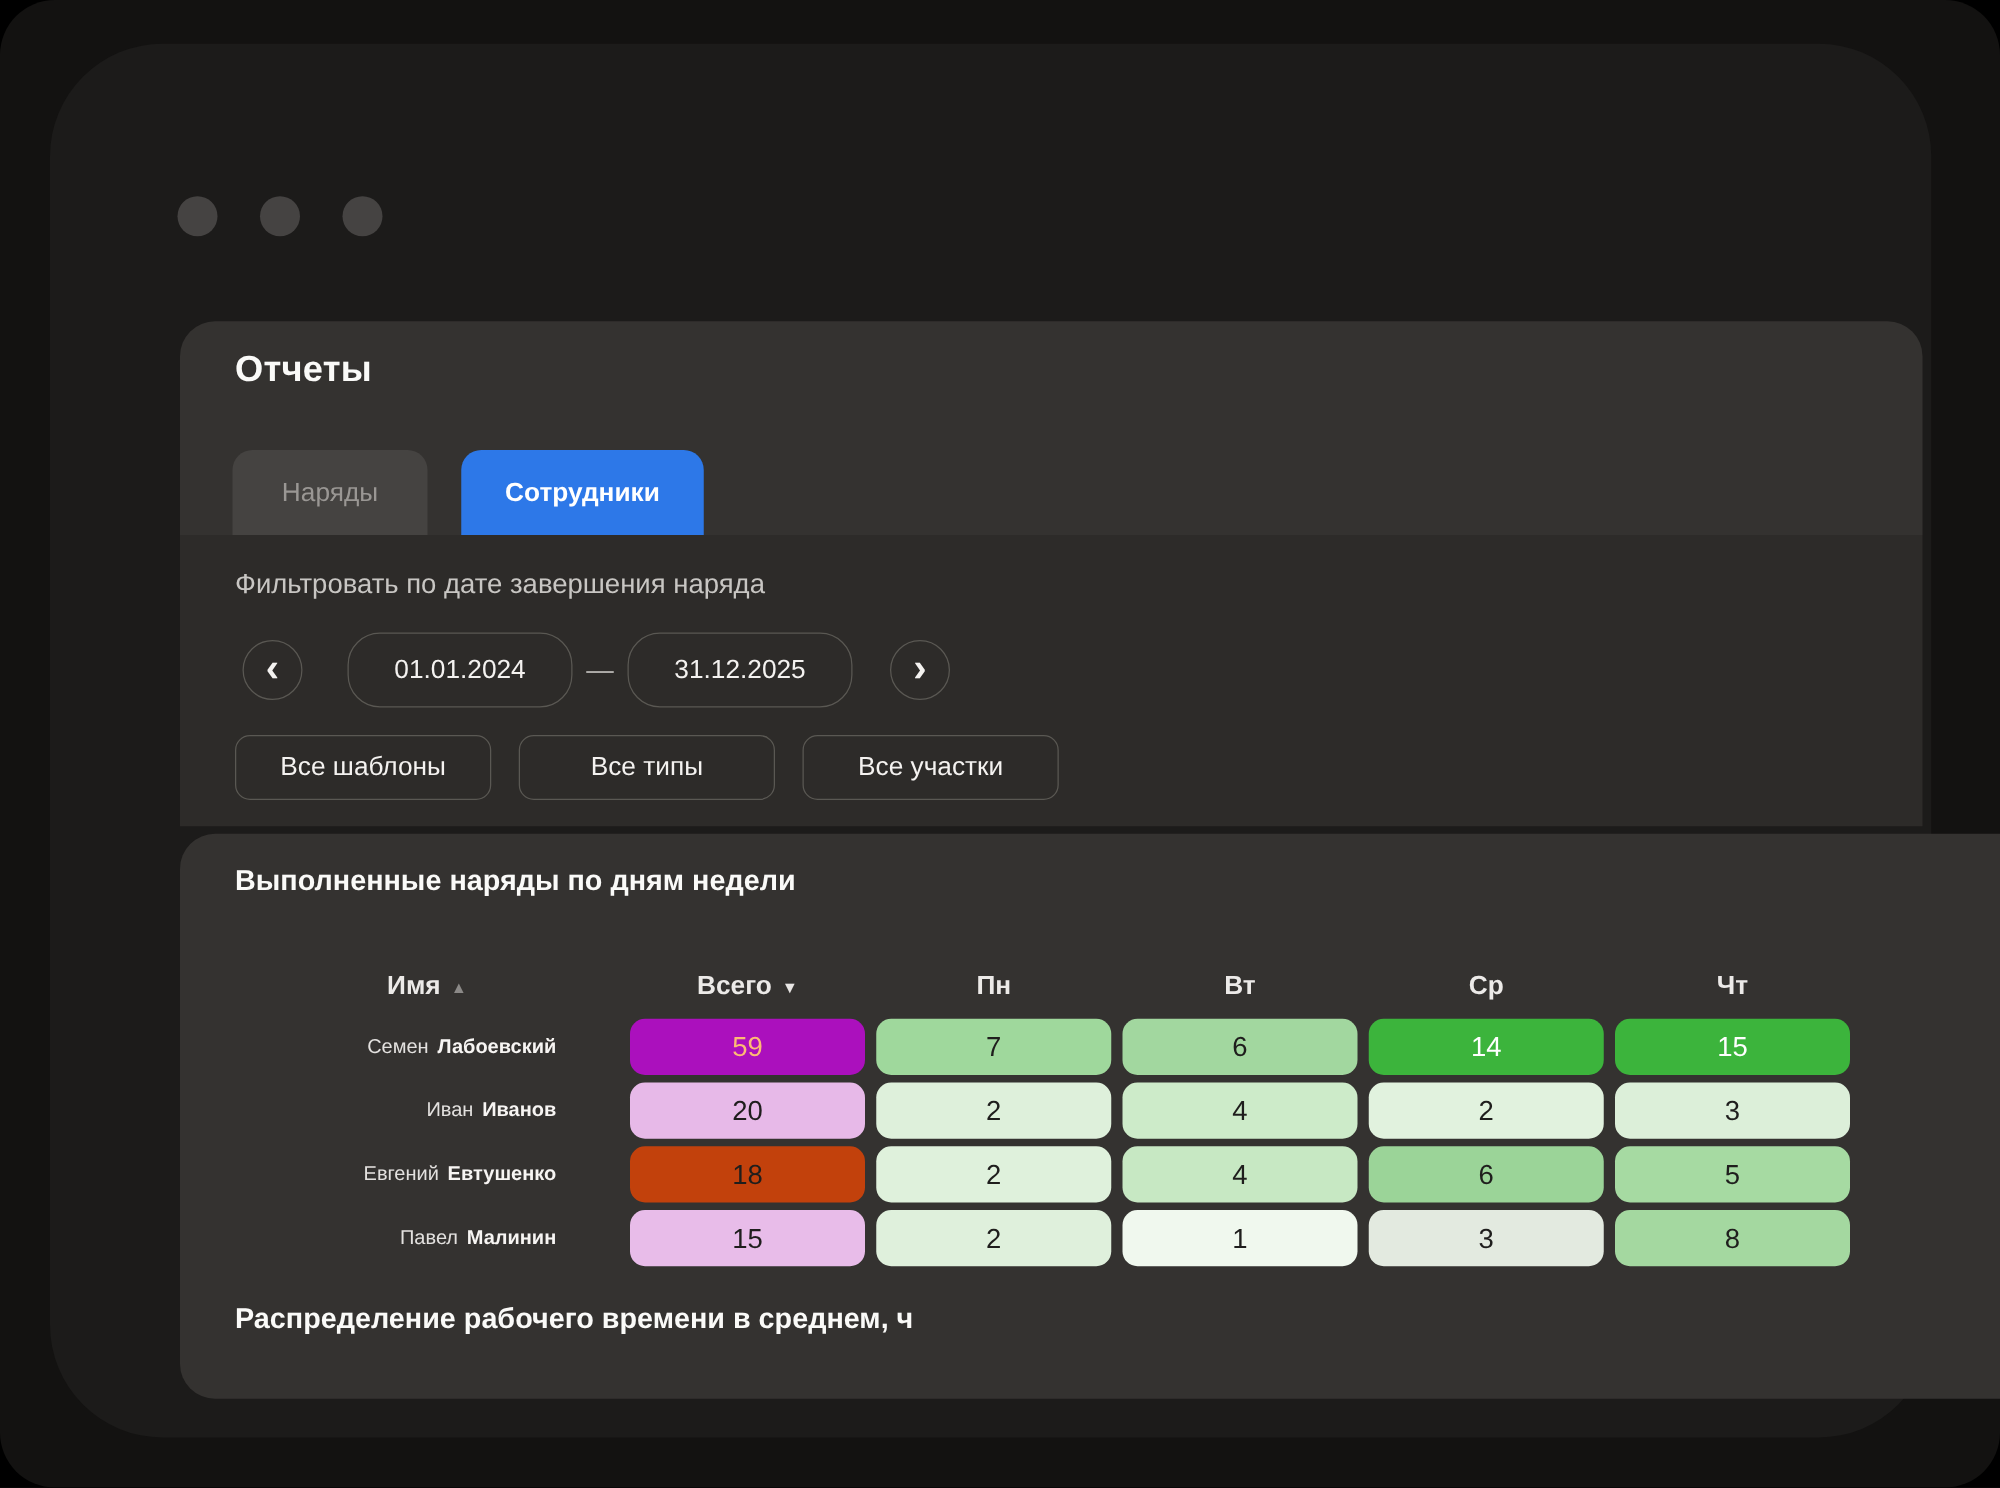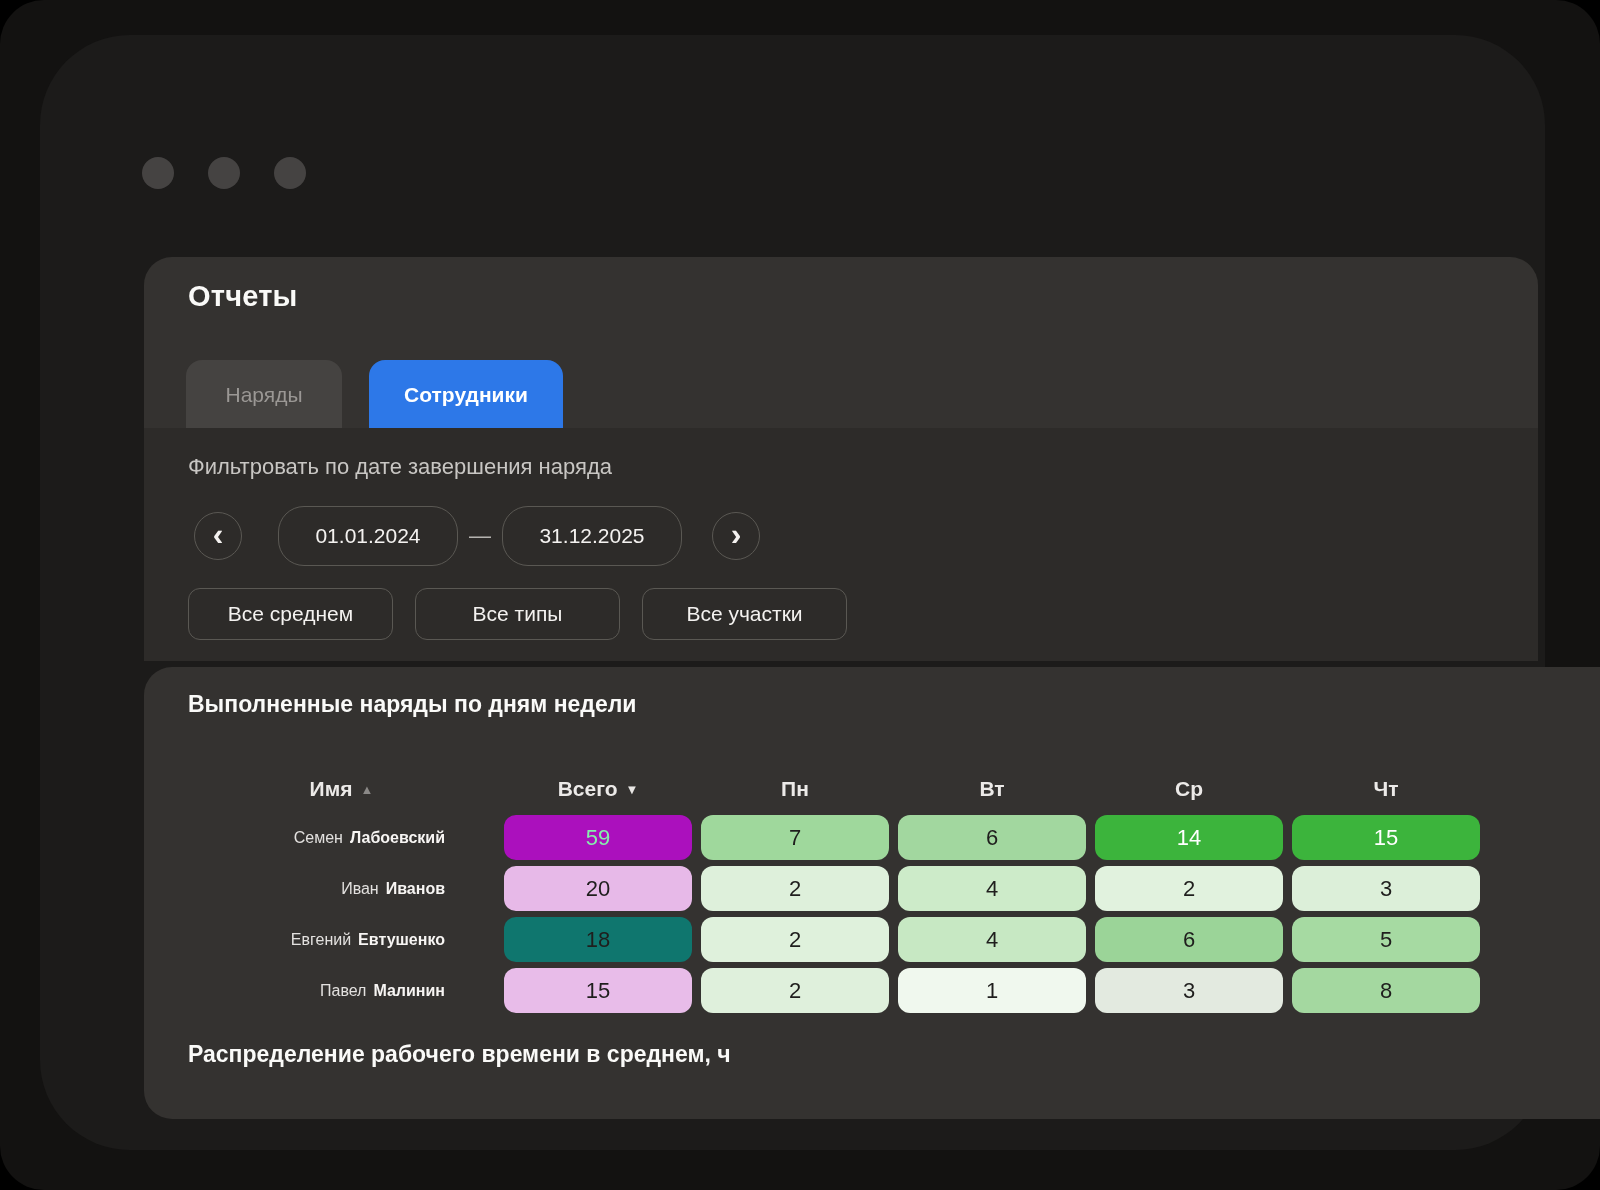--- a/index.html
+++ b/index.html
@@ -96,21 +96,21 @@
           <span class="chev">‹</span>
         </button>
         <button class="date-pill pill-from">01.01.2024</button>
         <span class="range-sep">—</span>
         <button class="date-pill pill-to">31.12.2025</button>
         <button class="circle-btn">
           <span class="chev">›</span>
         </button>
       </div>
       <div class="chip-row">
-        <button class="chip">Все среднем</button>
+        <button class="chip">Все шаблоны</button>
         <button class="chip">Все типы</button>
         <button class="chip">Все участки</button>
       </div>
     </div>
 
     <div class="panel-table">
       <div class="report-title">Выполненные наряды по дням недели</div>
 
       <div class="table">
 
@@ -124,41 +124,41 @@
         </div>
         <div class="hdr">Пн</div>
         <div class="hdr">Вт</div>
         <div class="hdr">Ср</div>
         <div class="hdr">Чт</div>
 
         <div class="name-cell">
           <span class="fn">Семен</span>
           <span class="ln">Лабоевский</span>
         </div>
-        <div class="cell" style="background:#ab10bd;color:#86efac">59</div>
+        <div class="cell" style="background:#ab10bd;color:#fdba74">59</div>
         <div class="cell" style="background:#9fd89c;color:#1f1e1d">7</div>
         <div class="cell" style="background:#a2d79f;color:#1f1e1d">6</div>
         <div class="cell" style="background:#3cb43c;color:#ffffff">14</div>
         <div class="cell" style="background:#3cb43c;color:#ffffff">15</div>
 
         <div class="name-cell">
           <span class="fn">Иван</span>
           <span class="ln">Иванов</span>
         </div>
         <div class="cell" style="background:#e7b9e8;color:#1f1e1d">20</div>
         <div class="cell" style="background:#def0db;color:#1f1e1d">2</div>
         <div class="cell" style="background:#cdebc9;color:#1f1e1d">4</div>
         <div class="cell" style="background:#e1f2de;color:#1f1e1d">2</div>
         <div class="cell" style="background:#dcefd9;color:#1f1e1d">3</div>
 
         <div class="name-cell">
           <span class="fn">Евгений</span>
           <span class="ln">Евтушенко</span>
         </div>
-        <div class="cell" style="background:#0f766e;color:#1f1e1d">18</div>
+        <div class="cell" style="background:#c2410c;color:#1f1e1d">18</div>
         <div class="cell" style="background:#dff1dc;color:#1f1e1d">2</div>
         <div class="cell" style="background:#c7e8c3;color:#1f1e1d">4</div>
         <div class="cell" style="background:#9bd498;color:#1f1e1d">6</div>
         <div class="cell" style="background:#a6daa2;color:#1f1e1d">5</div>
 
         <div class="name-cell">
           <span class="fn">Павел</span>
           <span class="ln">Малинин</span>
         </div>
         <div class="cell" style="background:#e8bce9;color:#1f1e1d">15</div>

